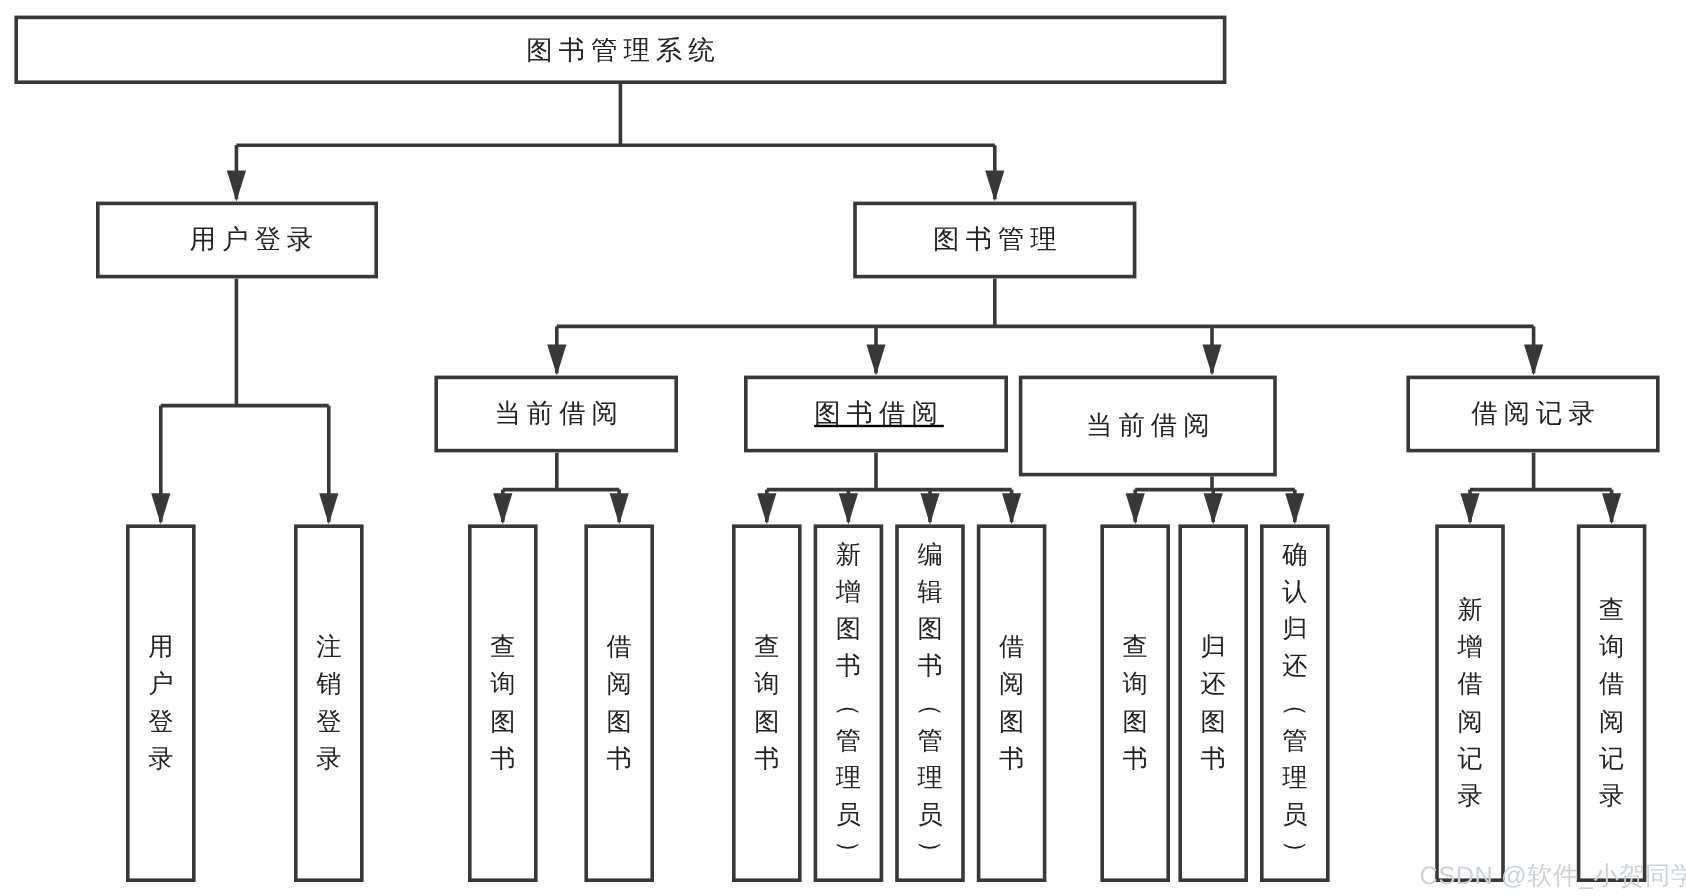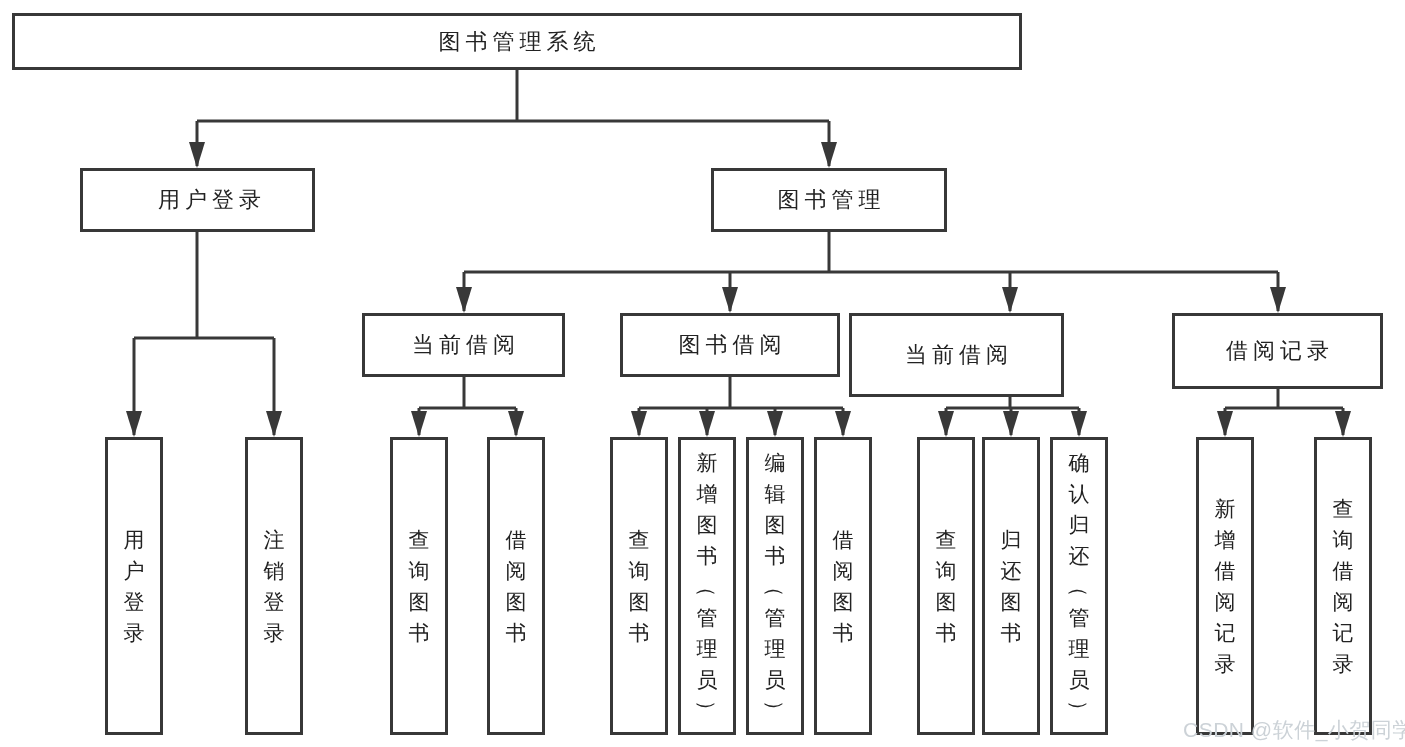--- a/index.html
+++ b/index.html
@@ -116,27 +116,27 @@
       </div>
       <div class="node h" style="left: 80px; top: 168px; width: 235px; height: 64px; padding-left: 24px;">
         <div class="label">用户登录</div>
       </div>
       <div class="node h" style="left: 711px; top: 168px; width: 236px; height: 64px;">
         <div class="label">图书管理</div>
       </div>
       <div class="node h" style="left: 362px; top: 313px; width: 203px; height: 64px;">
         <div class="label">当前借阅</div>
       </div>
-      <div class="node h" style="left: 620px; top: 313px; width: 220px; height: 64px;">
+      <div class="node h" style="left: 620px; top: 313px; width: 220px; height: 64px; text-decoration: underline;">
         <div class="label">图书借阅</div>
       </div>
       <div class="node h" style="left: 849px; top: 313px; width: 215px; height: 84px; text-align: center;">
         <div class="label">当前借阅</div>
       </div>
-      <div class="node h" style="left: 1172px; top: 313px; width: 211px; height: 76px;">
+      <div class="node h" style="left: 1172px; top: 313px; width: 211px; height: 64px;">
         <div class="label">借阅记录</div>
       </div>
       <div class="node v" style="left: 105px; top: 437px; width: 58px; height: 298px;">
         <div class="label">
           <span class="ch">用</span>
           <span class="ch">户</span>
           <span class="ch">登</span>
           <span class="ch">录</span>
         </div>
       </div>

